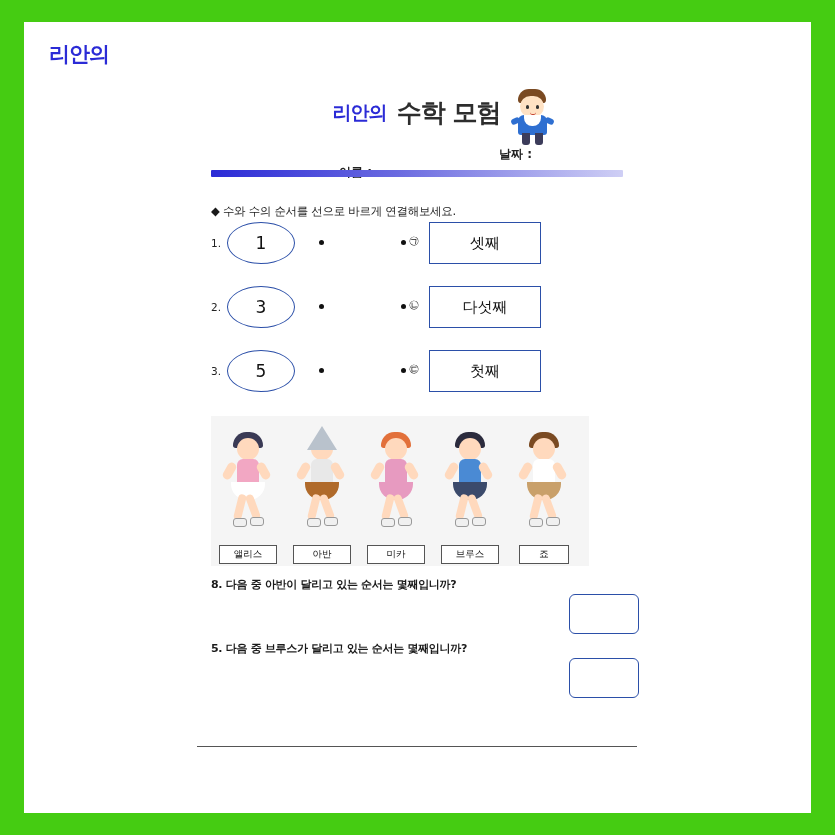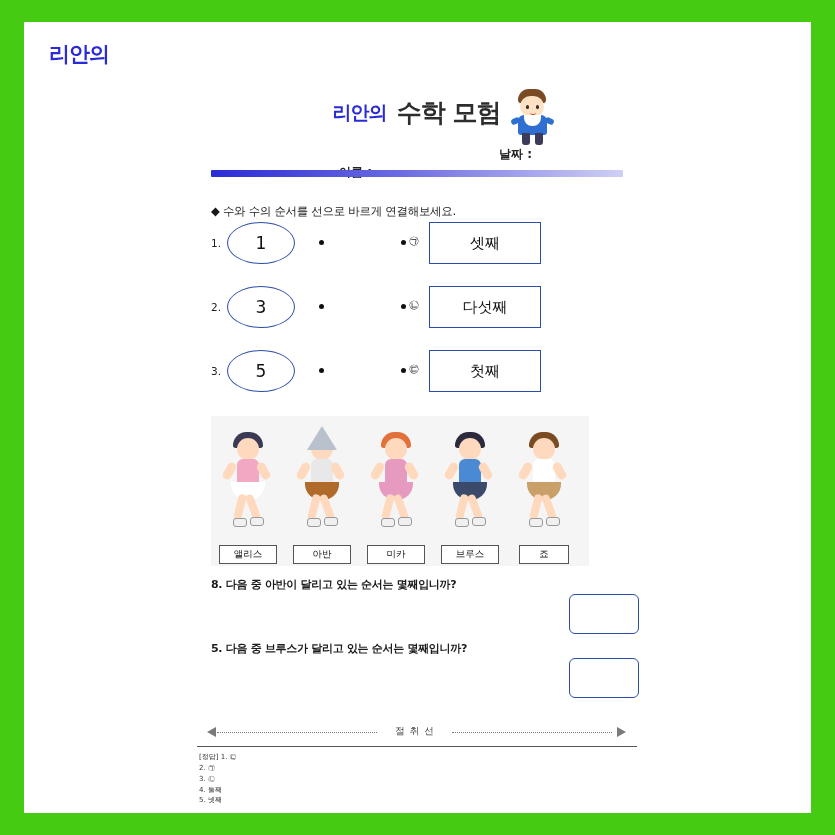--- a/index.html
+++ b/index.html
@@ -317,32 +317,18 @@
       </div>
       <div class="lbl" style="left:308px;width:48px;">죠</div>
     </div>
 
     <div class="q-text q4">8. 다음 중 아반이 달리고 있는 순서는 몇째입니까?</div>
     <div class="bigbox bb4"></div>
 
     <div class="q-text q5">5. 다음 중 브루스가 달리고 있는 순서는 몇째입니까?</div>
     <div class="bigbox bb5"></div>
 
-    <div class="cut-line">
-      <span class="arrow arr-l"></span>
-      <span class="cut-dash cd-l"></span>
-      <span class="cut-label">절 취 선</span>
-      <span class="cut-dash cd-r"></span>
-      <span class="arrow arr-r"></span>
-    </div>
 
     <div class="hr"></div>
 
-    <div class="answers">
-      <div>[정답] 1. ㉢</div>
-      <div>2. ㉠</div>
-      <div>3. ㉡</div>
-      <div>4. 둘째</div>
-      <div>5. 넷째</div>
-    </div>
 
   </div>
 </div>
 
 </body></html>

